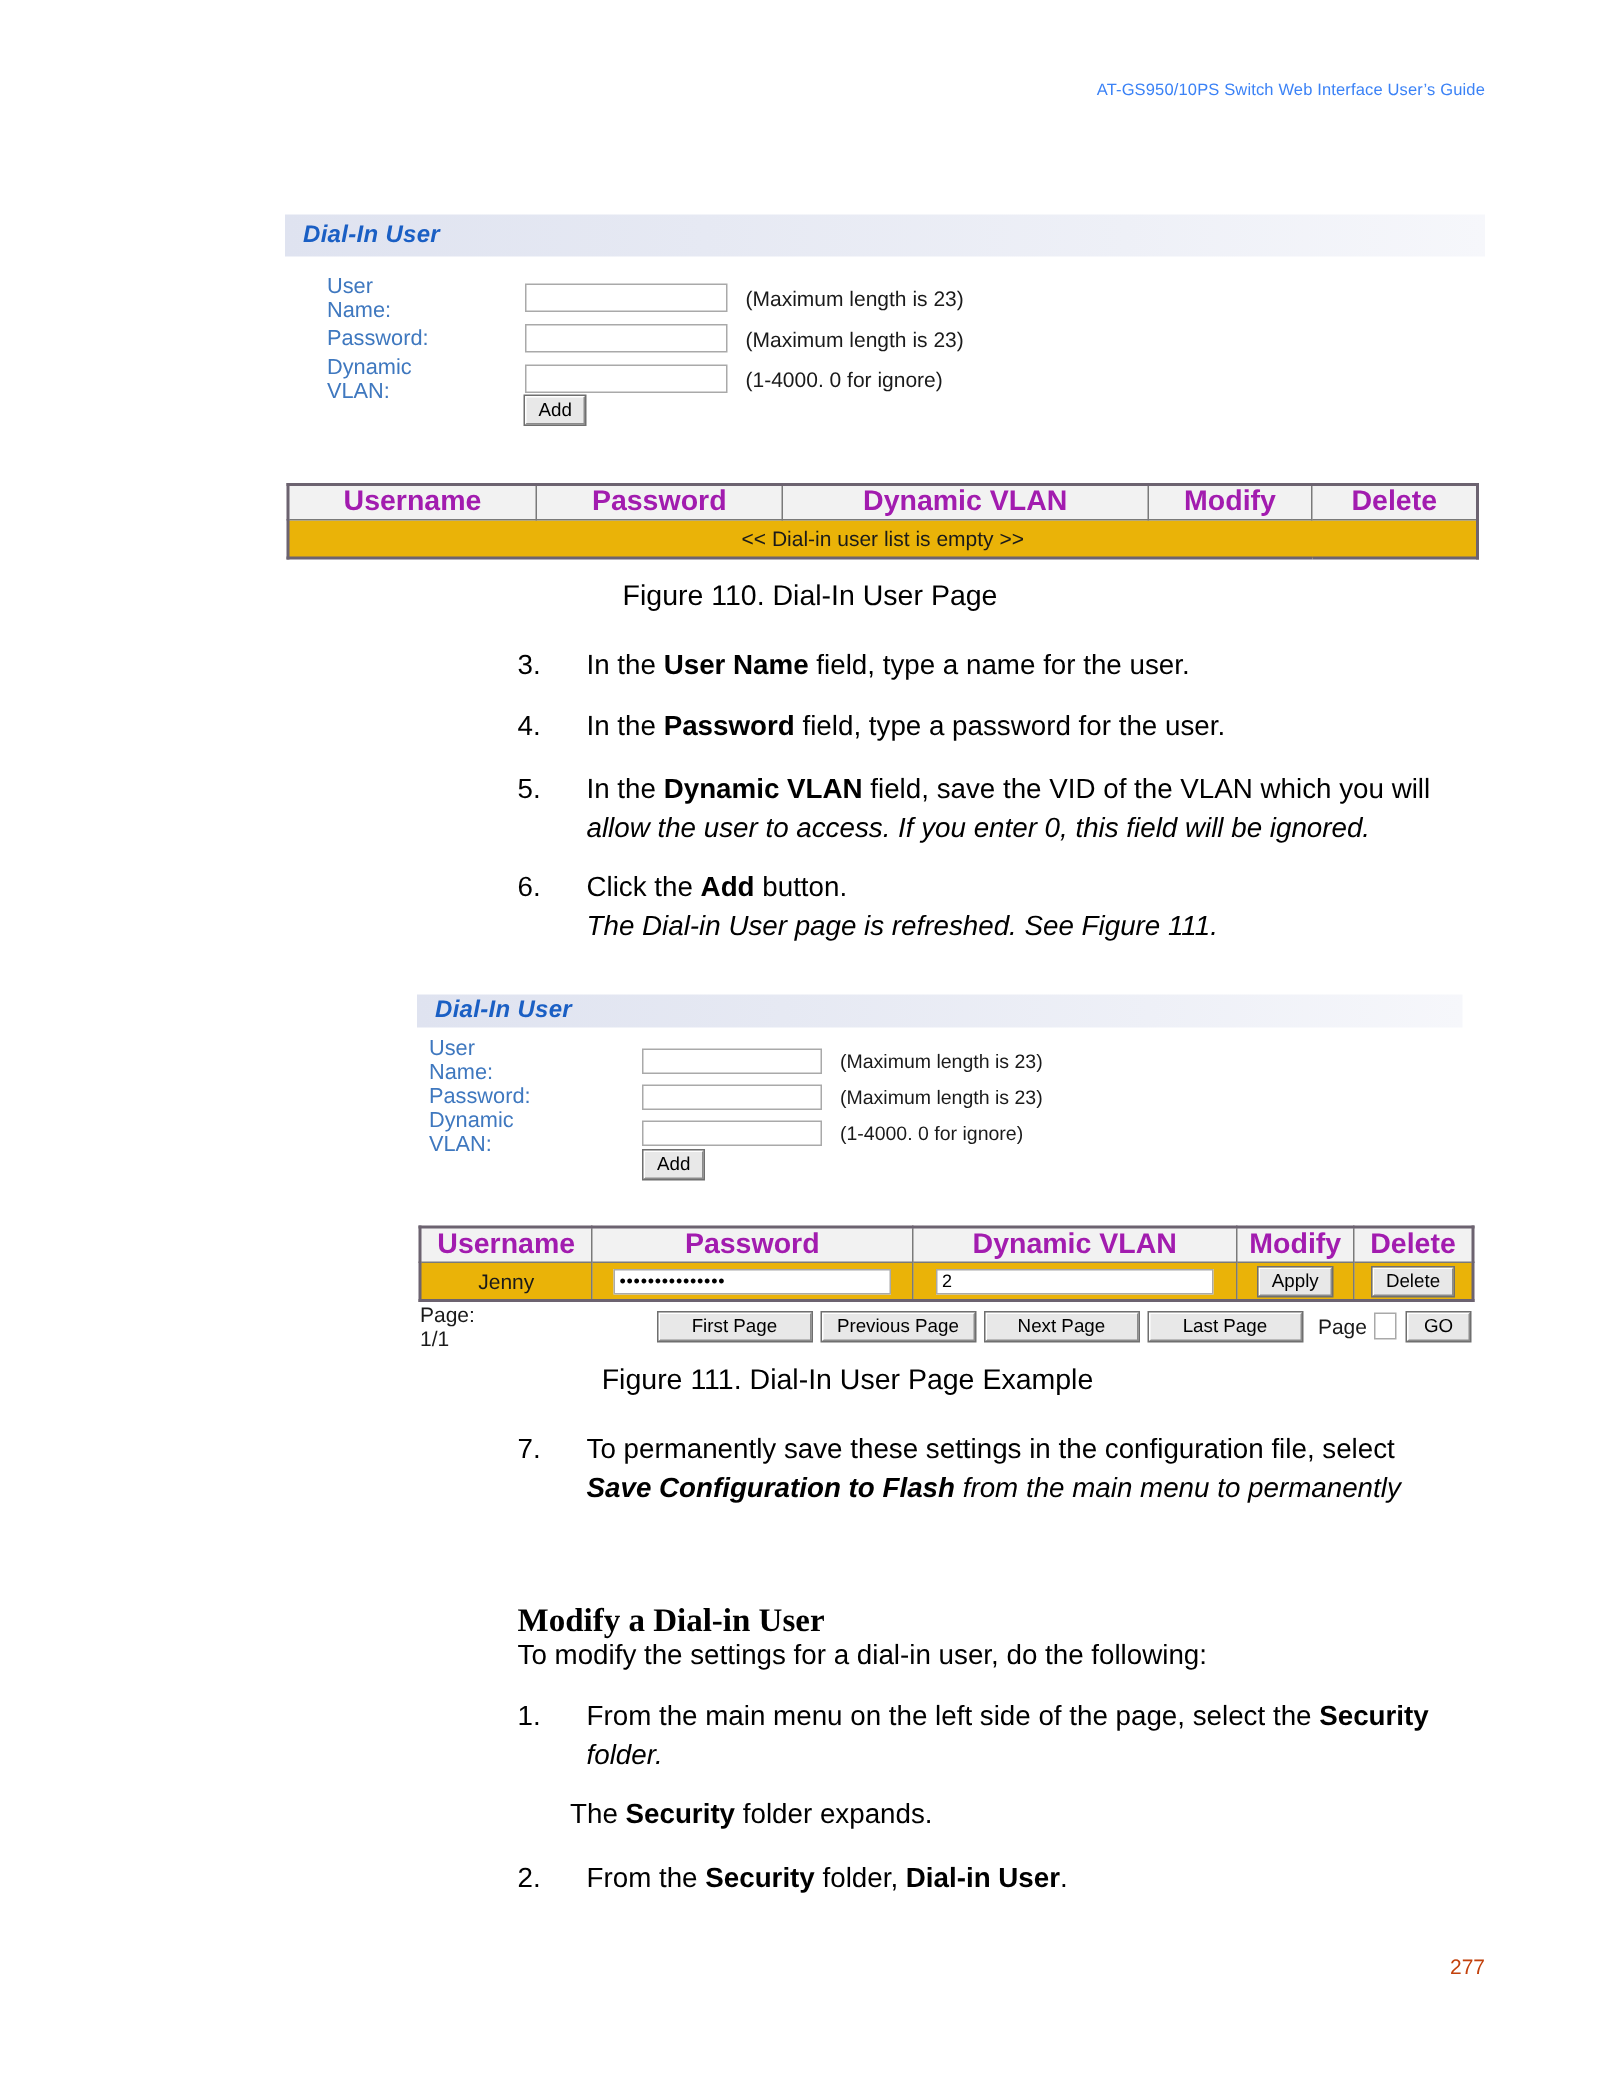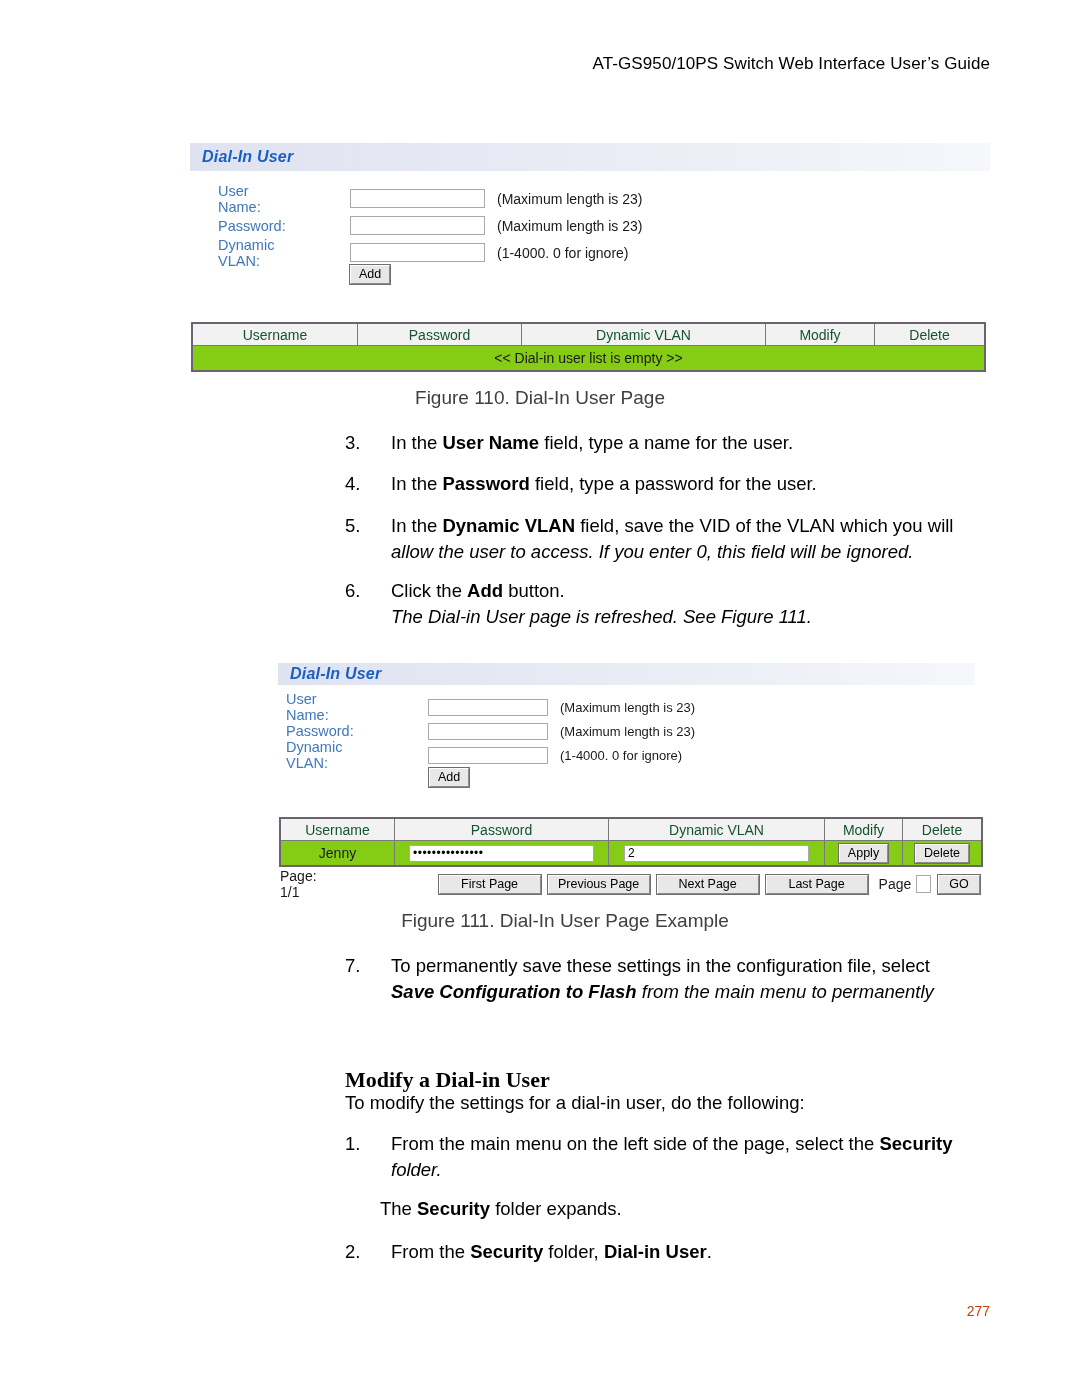--- a/index.html
+++ b/index.html
@@ -14,22 +14,22 @@
     font-family: "Liberation Sans", sans-serif;
     color: #000000;
     overflow: hidden;
   }
 
   
   .page-header {
     position: absolute;
     top: 54px;
     right: 90px;
-    font-size: 17px;
-    color: #000000;
+    font-size: 11px;
+    color: #3b82f6;
     letter-spacing: 0.1px;
     white-space: nowrap;
   }
   .page-number {
     position: absolute;
     bottom: 78px;
     right: 90px;
     font-size: 14px;
     color: #c2410c;
   }
@@ -70,21 +70,21 @@
     font-size: 22px;
     color: #000;
   }
 
   .fig-caption {
     position: absolute;
     width: 100%;
     left: 0;
     text-align: center;
     font-size: 19px;
-    color: #404040;
+    color: #000000;
   }
 
   
   .ui-panel {
     position: absolute;
     background: #ffffff;
   }
   .panel-titlebar {
     height: 28px;
     background: linear-gradient(to right, #dfe3f0 0%, #e6e9f3 35%, #eef0f7 70%, #f6f7fb 100%);
@@ -149,36 +149,36 @@
 
   
   .ui-table {
     border-collapse: collapse;
     table-layout: fixed;
     background: #fff;
     border: 2px solid #6c6370;
   }
   .ui-table th {
     background: #f2f2f2;
-    color: #14532d;
-    font-size: 14px;
-    font-weight: normal;
+    color: #a21caf;
+    font-size: 19px;
+    font-weight: bold;
     border: 1px solid #7a7a7a;
     height: 21px;
     padding: 0;
     text-align: center;
   }
   .ui-table td {
     border: 1px solid #7a7a7a;
     font-size: 14px;
     height: 24px;
     padding: 0;
     text-align: center;
     color: #1a1a1a;
-    background: #84cc16;
+    background: #eab308;
   }
   .empty-msg {
     font-size: 14px;
     color: #1a1a1a;
     text-align: center;
   }
   .cell-input {
     border: 1px solid #a9a9a9;
     background: #fff;
     height: 15px;

